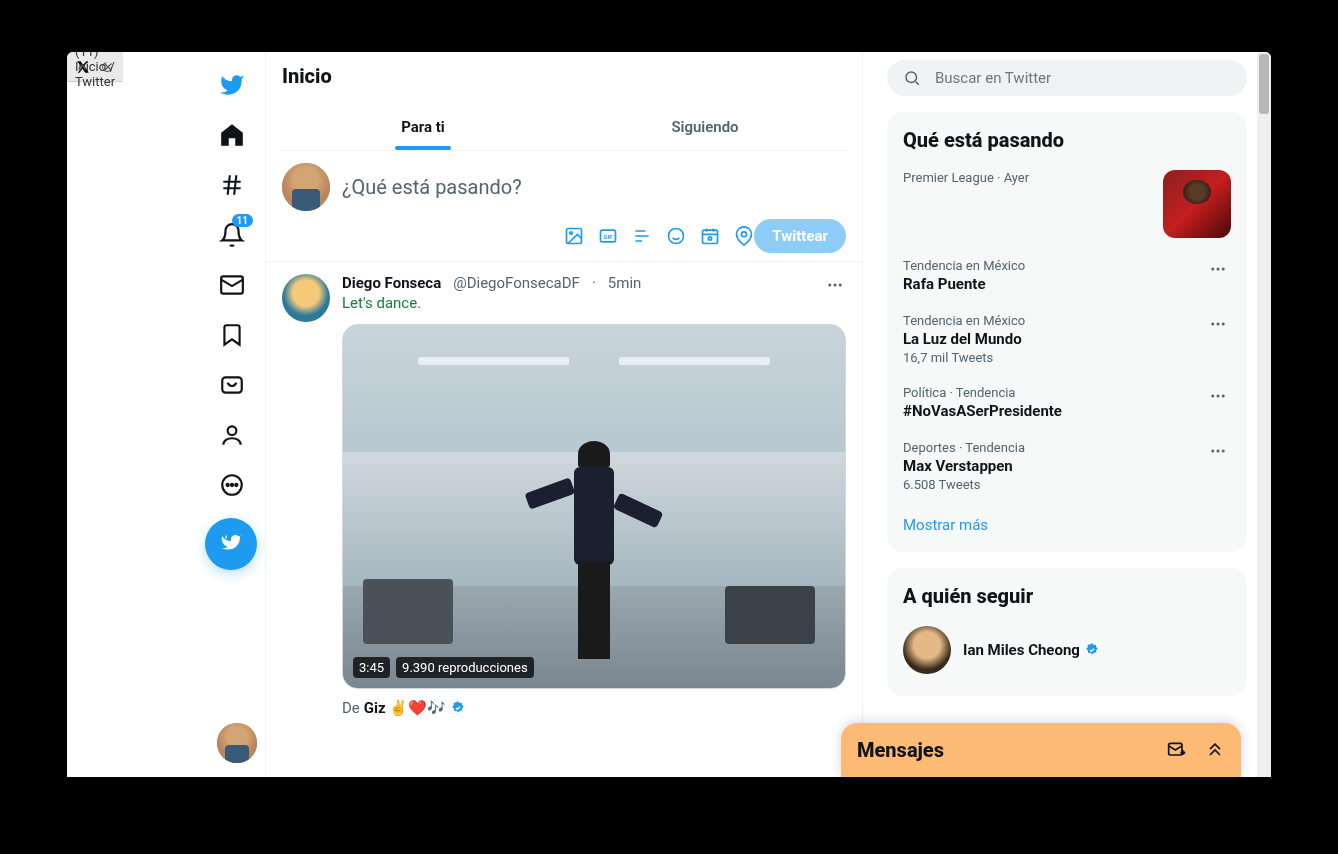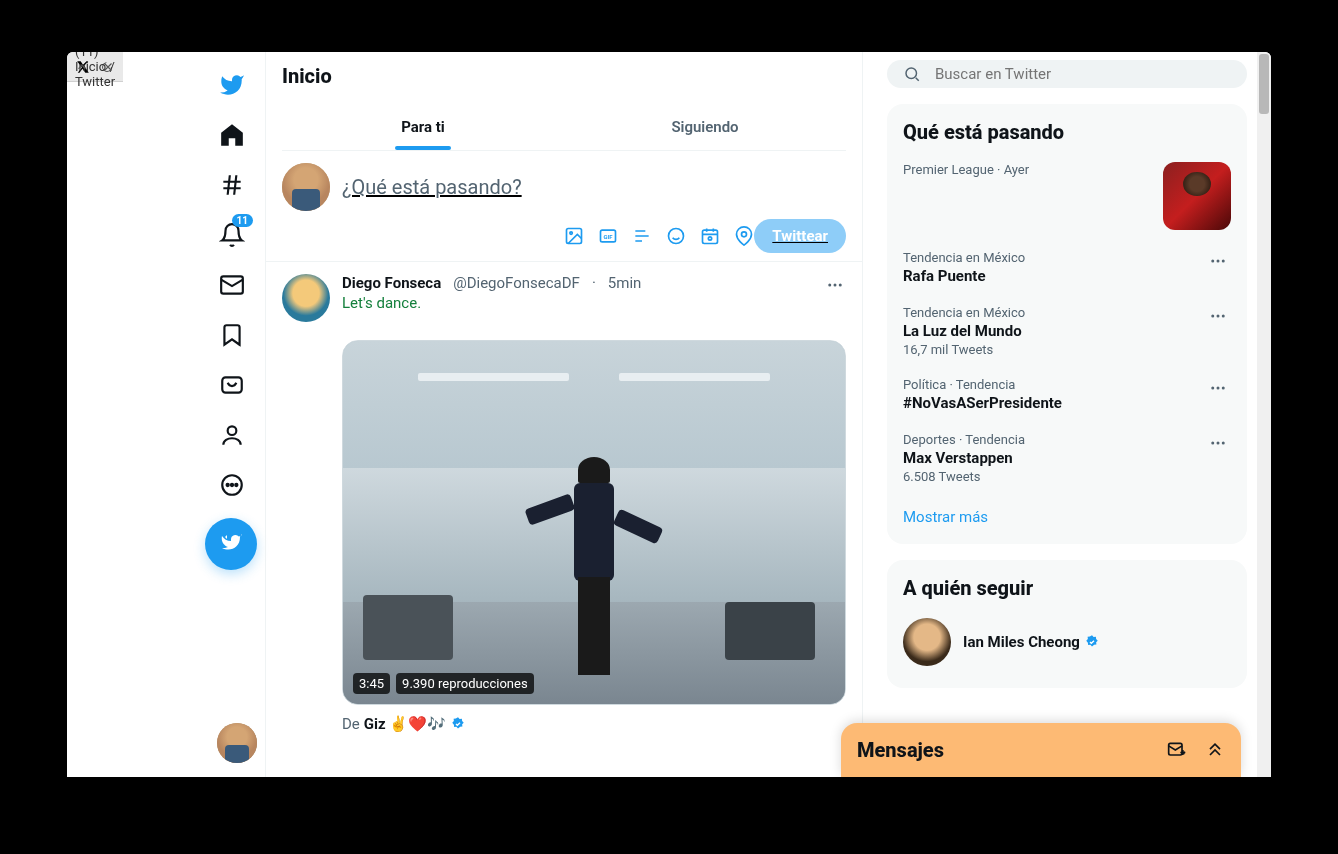--- a/index.html
+++ b/index.html
@@ -24,59 +24,59 @@
 .avatar-face::after { content: ""; position: absolute; top: 55%; left: 20%; right: 20%; bottom: 0; background: #3a5a7a; border-radius: 4px 4px 0 0; }
 
 .main-col { width: 598px; border-left: 1px solid #eff3f4; border-right: 1px solid #eff3f4; display: flex; flex-direction: column; overflow: hidden; }
 .main-header { padding: 12px 16px 0; }
 .page-title { font-size: 20px; font-weight: 800; color: #0f1419; }
 .tabs { display: flex; margin-top: 16px; border-bottom: 1px solid #eff3f4; align-items: center; }
 .tab { flex: 1; text-align: center; padding: 14px 0; font-size: 15px; font-weight: 600; color: #536471; cursor: pointer; position: relative; }
 .tab.active { color: #0f1419; font-weight: 700; }
 .tab.active::after { content: ""; position: absolute; bottom: 0; left: 50%; transform: translateX(-50%); width: 56px; height: 4px; background: #1d9bf0; border-radius: 2px; }
 
-.compose-area { display: flex; padding: 12px 16px 8px; border-bottom: 1px solid #eff3f4; text-decoration: underline; }
+.compose-area { display: flex; padding: 12px 16px 8px; border-bottom: 1px solid #eff3f4; }
 .compose-avatar { width: 48px; height: 48px; border-radius: 50%; margin-right: 12px; flex-shrink: 0; position: relative; overflow: hidden; background: #c4a57b; }
 .compose-right { flex: 1; }
 .compose-input { font-size: 20px; color: #536471; padding: 12px 0 20px; }
 .compose-actions { display: flex; align-items: center; justify-content: flex-end; }
 .compose-icons { display: flex; gap: 14px; }
 .compose-icon { width: 20px; height: 20px; color: #1d9bf0; cursor: pointer; display: flex; align-items: center; justify-content: center; }
 .tweet-btn { background: #8ecdf8; color: #fff; font-weight: 700; font-size: 15px; padding: 8px 18px; border-radius: 20px; border: none; cursor: not-allowed; }
 
 .tweet { padding: 12px 16px; display: flex; gap: 12px; cursor: pointer; }
 .tweet-avatar { width: 48px; height: 48px; border-radius: 50%; flex-shrink: 0; background: radial-gradient(circle at 50% 40%, #f4c97a 35%, #2a7a9c 60%); position: relative; overflow: hidden; }
 .tweet-body { flex: 1; min-width: 0; }
 .tweet-header { display: flex; align-items: flex-start; gap: 12px; position: relative; }
 .tweet-author { font-weight: 700; font-size: 15px; color: #0f1419; }
 .tweet-handle, .tweet-time { font-size: 15px; color: #536471; }
 .tweet-more { position: absolute; right: 0; color: #536471; cursor: pointer; padding: 2px; }
 .tweet-text { font-size: 15px; color: #15803d; margin-top: 2px; }
-.tweet-media { margin-top: 28px; border-radius: 16px; overflow: hidden; position: relative; height: 365px; background: linear-gradient(180deg, #b0c4ce 0%, #d4dde2 30%, #a8b8c0 70%, #8a9aa4 100%); border: 1px solid #cfd9de; }
+.tweet-media { margin-top: 12px; border-radius: 16px; overflow: hidden; position: relative; height: 365px; background: linear-gradient(180deg, #b0c4ce 0%, #d4dde2 30%, #a8b8c0 70%, #8a9aa4 100%); border: 1px solid #cfd9de; }
 .media-ceiling { position: absolute; top: 0; left: 0; right: 0; height: 35%; background: linear-gradient(180deg, #c8d4da 0%, #b8c8d0 100%); }
 .media-ceiling::before, .media-ceiling::after { content: ""; position: absolute; top: 25%; height: 8px; background: #e8eef1; border-radius: 2px; }
 .media-ceiling::before { left: 15%; right: 55%; }
 .media-ceiling::after { left: 55%; right: 15%; }
 .media-floor { position: absolute; bottom: 0; left: 0; right: 0; height: 28%; background: linear-gradient(180deg, #9ca8b0 0%, #7a8690 100%); }
 .media-couch1 { position: absolute; bottom: 12%; left: 4%; width: 18%; height: 18%; background: #4a5258; border-radius: 4px; }
 .media-couch2 { position: absolute; bottom: 12%; right: 6%; width: 18%; height: 16%; background: #3a4248; border-radius: 4px; }
 .media-figure { position: absolute; bottom: 8%; left: 42%; width: 16%; height: 60%; }
 .media-hat { position: absolute; top: 0; left: 30%; width: 40%; height: 12%; background: #1a1a1a; border-radius: 50% 50% 2px 2px; }
 .media-body { position: absolute; top: 12%; left: 25%; width: 50%; height: 45%; background: #1a2030; border-radius: 6px; }
 .media-arm1 { position: absolute; top: 20%; left: -35%; width: 60%; height: 8%; background: #1a2030; border-radius: 4px; transform: rotate(-20deg); }
 .media-arm2 { position: absolute; top: 28%; right: -35%; width: 60%; height: 8%; background: #1a2030; border-radius: 4px; transform: rotate(25deg); }
 .media-legs { position: absolute; top: 55%; left: 30%; width: 40%; height: 45%; background: #1a1a1a; }
 .media-overlay { position: absolute; bottom: 10px; left: 10px; display: flex; gap: 6px; }
 .media-badge { background: rgba(0,0,0,0.75); color: #fff; font-size: 13px; padding: 3px 6px; border-radius: 4px; }
 .tweet-source { margin-top: 10px; font-size: 15px; color: #536471; display: flex; align-items: center; gap: 4px; }
 .tweet-source b { color: #0f1419; font-weight: 700; }
 .verified-small { width: 16px; height: 16px; }
 
 .right-col { flex: 1; padding: 8px 24px 0 24px; overflow: hidden; }
-.search-box { background: #eff3f4; border-radius: 24px; height: 28px; display: flex; align-items: center; padding: 0 16px; gap: 14px; }
+.search-box { background: #eff3f4; border-radius: 24px; height: 36px; display: flex; align-items: center; padding: 0 16px; gap: 14px; }
 .search-box svg { width: 18px; height: 18px; color: #536471; }
 .search-input { border: none; background: transparent; font-size: 15px; color: #536471; flex: 1; outline: none; }
 
 .panel { background: #f7f9f9; border-radius: 16px; margin-top: 16px; padding: 12px 0 4px; }
 .panel-title { font-size: 20px; font-weight: 800; color: #0f1419; padding: 4px 16px 8px; }
 .trend { padding: 10px 16px; display: flex; justify-content: space-between; align-items: flex-start; cursor: pointer; }
 .trend-info { flex: 1; }
 .trend-meta { font-size: 13px; color: #536471; }
 .trend-name { font-size: 15px; font-weight: 700; color: #0f1419; margin-top: 2px; }
 .trend-count { font-size: 13px; color: #536471; margin-top: 2px; }

